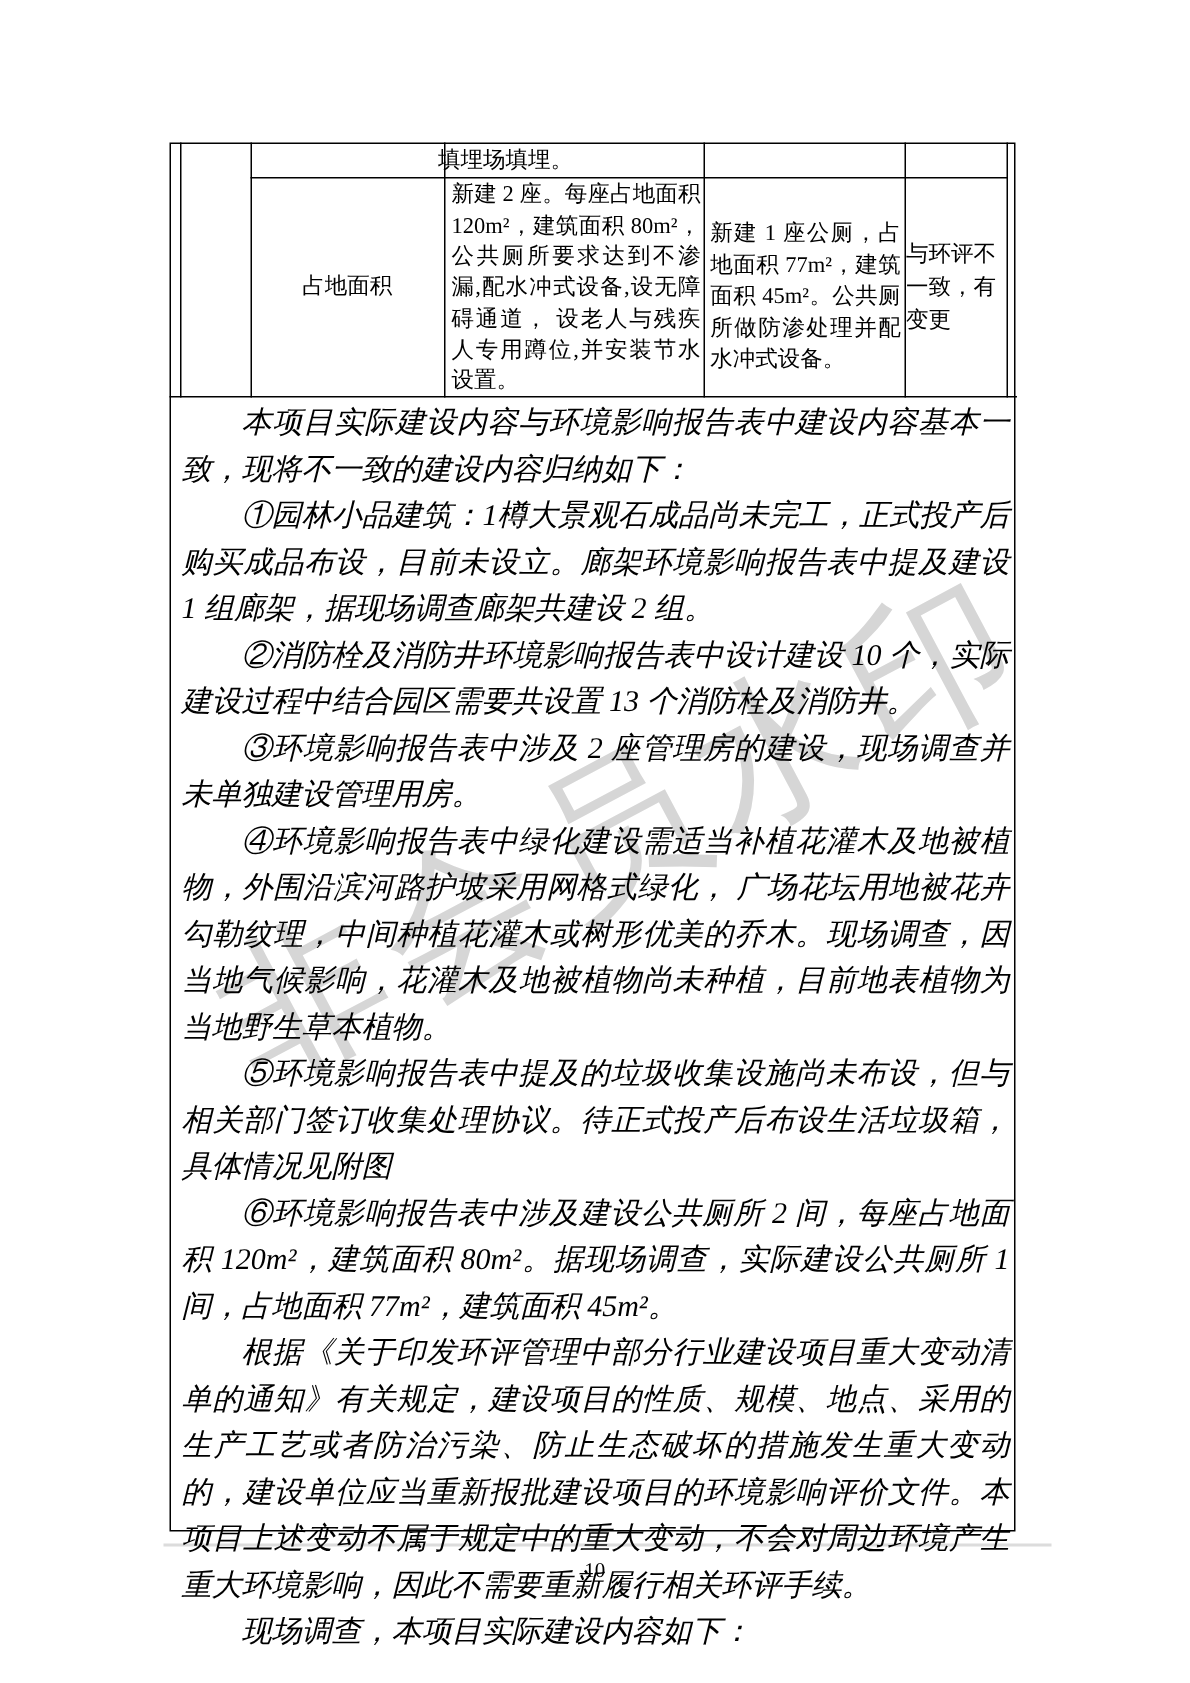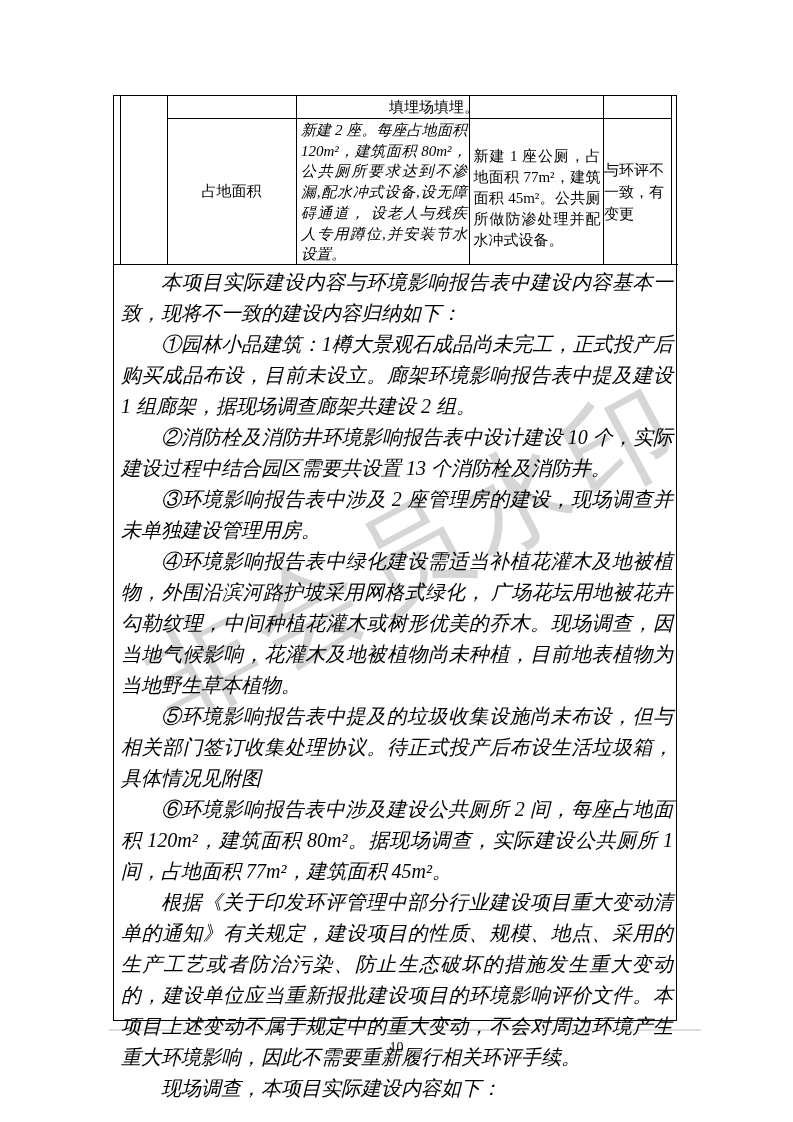--- a/index.html
+++ b/index.html
@@ -10,28 +10,28 @@
     font-family:"Liberation Serif","DejaVu Serif",serif;
     color:#000;
     overflow:hidden;
   }
   .line{position:absolute;background:#000;}
   #outer-frame{
     position:absolute;left:113px;top:95px;width:564px;height:926px;
     border:1px solid #000;box-sizing:border-box;z-index:2;
   }
   .cell{position:absolute;z-index:3;font-size:15px;line-height:21px;}
-  #cell-continuation{left:311px;top:97px;width:168px;height:20px;text-align:right;}
+  #cell-continuation{left:292px;top:97px;width:168px;height:20px;}
   #cell-name{
     left:168px;top:119px;width:127px;height:145px;
     display:flex;align-items:center;justify-content:center;text-align:center;
   }
   #cell-planned{
     left:301px;top:120px;width:166px;height:144px;
-    line-height:20.7px;text-align:justify;text-justify:inter-ideograph;font-style:italic;
+    line-height:20.7px;text-align:justify;text-justify:inter-ideograph;
   }
   #cell-actual{
     left:473px;top:118px;width:128px;height:160px;
     display:flex;align-items:center;justify-content:center;
   }
   #cell-actual .inner{width:127px;text-align:justify;line-height:21px;}
   #cell-remark{
     left:604px;top:118px;width:66px;height:147px;
     display:flex;align-items:center;justify-content:center;text-align:left;
     line-height:22px;

